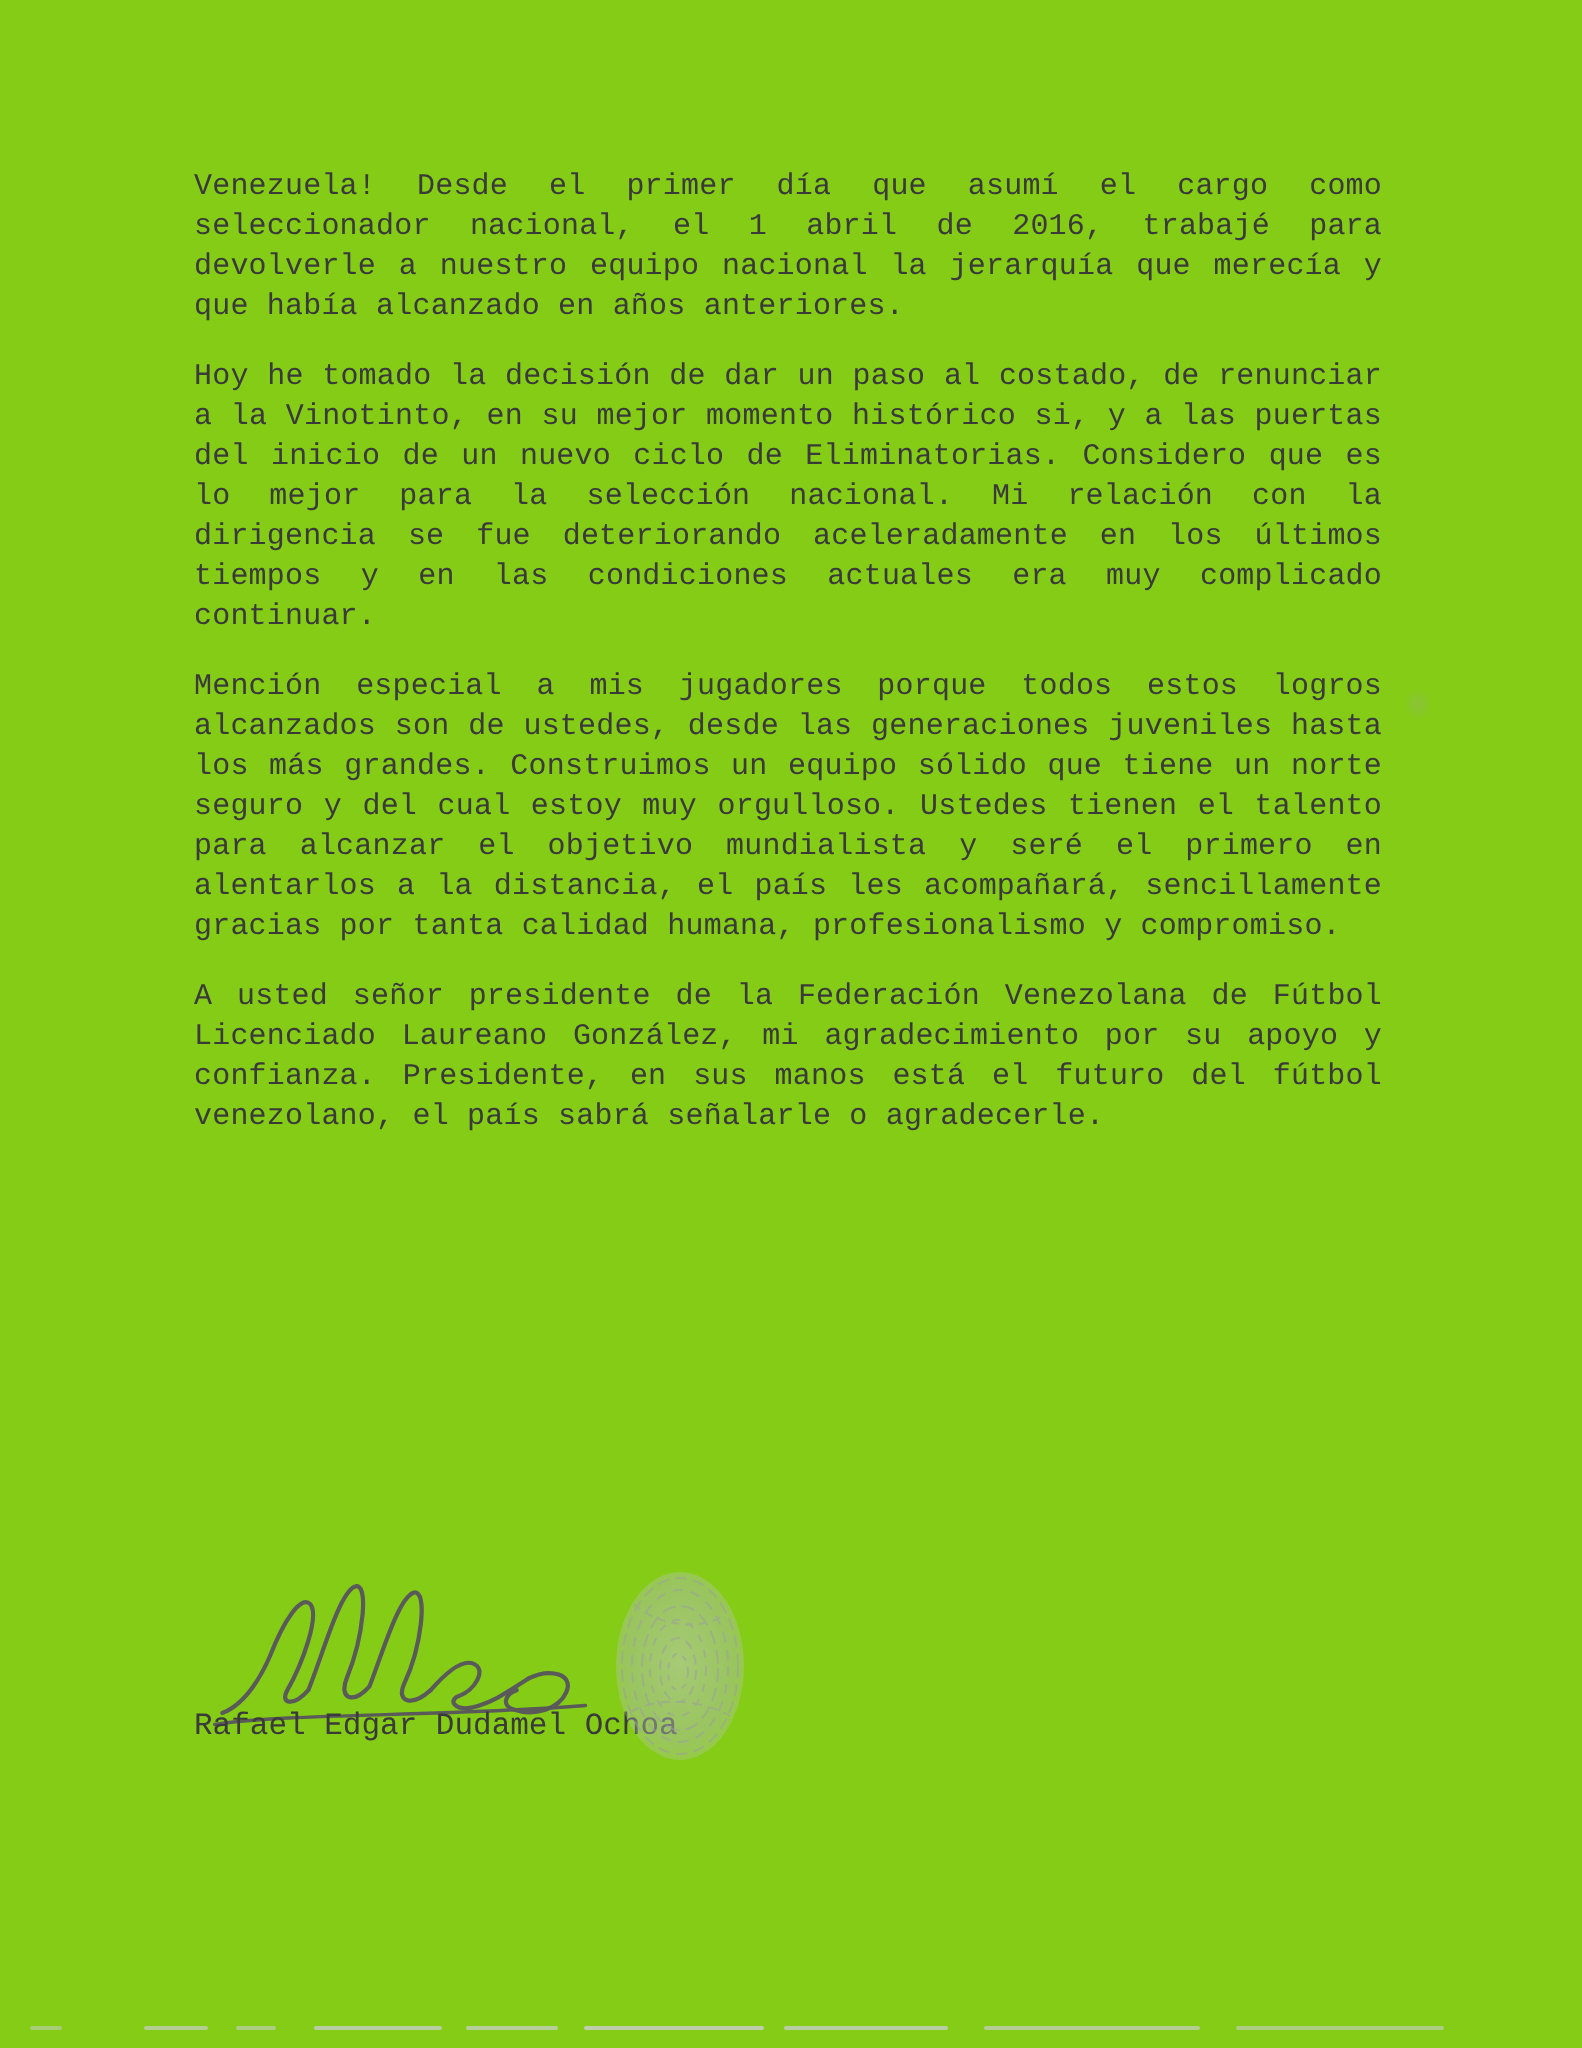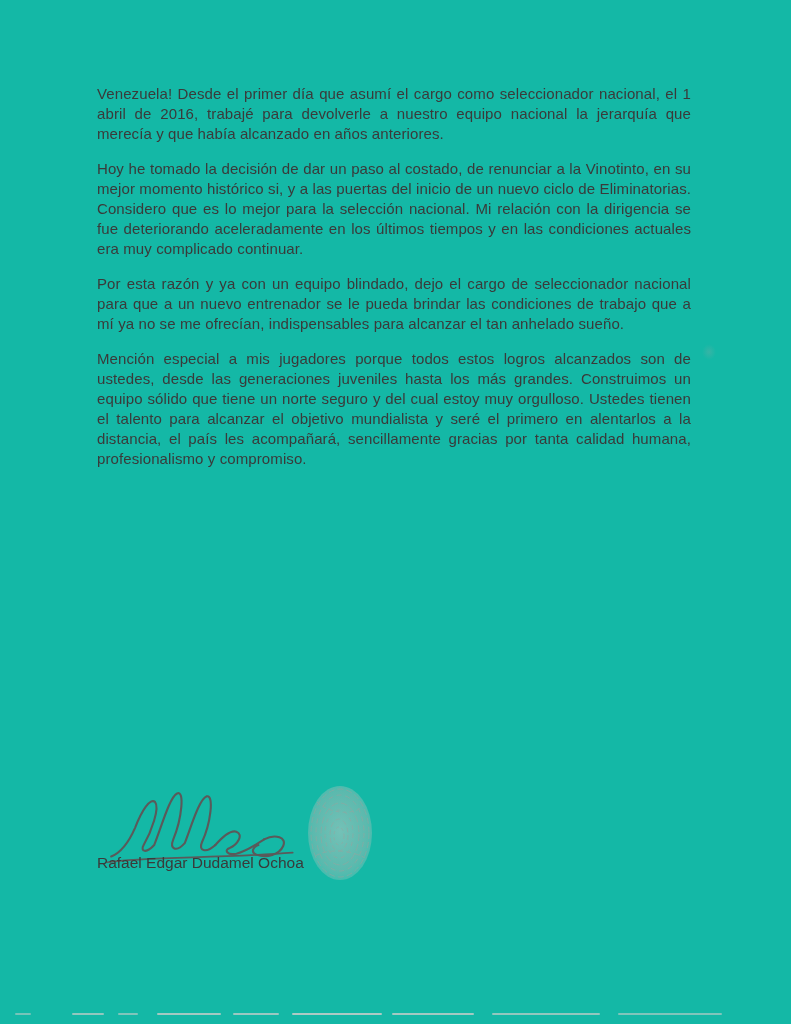--- a/index.html
+++ b/index.html
@@ -4,23 +4,23 @@
 <style>
   html, body {
     margin: 0;
     padding: 0;
     background: #e9e9e9;
   }
   .page {
     position: relative;
     width: 791px;
     height: 1024px;
-    background: #14b8a6;
+    background: #84cc16;
     overflow: hidden;
-    font-family: Liberation Sans, sans-serif;
+    font-family: Liberation Mono, monospace;
   }
   .letter-body {
     position: absolute;
     left: 97px;
     top: 84px;
     width: 594px;
     color: #3a3a3a;
     font-size: 15px;
     line-height: 20px;
     text-align: justify;
@@ -93,22 +93,22 @@
   }
 </style>
 </head>
 <body>
 
 <div class="page">
 
   <div class="letter-body">
     <p>Venezuela! Desde el primer día que asumí el cargo como seleccionador nacional, el 1 abril de 2016, trabajé para devolverle a nuestro equipo nacional la jerarquía que merecía y que había alcanzado en años anteriores.</p>
     <p>Hoy he tomado la decisión de dar un paso al costado, de renunciar a la Vinotinto, en su mejor momento histórico si, y a las puertas del inicio de un nuevo ciclo de Eliminatorias. Considero que es lo mejor para la selección nacional. Mi relación con la dirigencia se fue deteriorando aceleradamente en los últimos tiempos y en las condiciones actuales era muy complicado continuar.</p>
-    <p>Por esta razón y ya con un equipo blindado, dejo el cargo de seleccionador nacional para que a un nuevo entrenador se le pueda brindar las condiciones de trabajo que a mí ya no se me ofrecían, indispensables para alcanzar el tan anhelado sueño.</p>
     <p>Mención especial a mis jugadores porque todos estos logros alcanzados son de ustedes, desde las generaciones juveniles hasta los más grandes. Construimos un equipo sólido que tiene un norte seguro y del cual estoy muy orgulloso. Ustedes tienen el talento para alcanzar el objetivo mundialista y seré el primero en alentarlos a la distancia, el país les acompañará, sencillamente gracias por tanta calidad humana, profesionalismo y compromiso.</p>
+    <p>A usted señor presidente de la Federación Venezolana de Fútbol Licenciado Laureano González, mi agradecimiento por su apoyo y confianza. Presidente, en sus manos está el futuro del fútbol venezolano, el país sabrá señalarle o agradecerle.</p>
   </div>
 
   <div class="signature-area">
     <svg class="scrawl-svg" viewBox="0 0 200 90" aria-hidden="true">
       <g fill="none" stroke="#5a5a5a" stroke-width="2.2" stroke-linecap="round">
         <path d="M6 78 C 16 74, 24 64, 31 48 C 38 30, 47 16, 52 21 C 57 27, 48 52, 40 66 C 36 73, 43 75, 51 66
                  C 59 46, 67 16, 75 12 C 83 8, 80 38, 71 60 C 67 70, 74 74, 83 64
                  C 90 46, 98 18, 106 15 C 114 13, 110 44, 101 63 C 97 72, 105 75, 115 66"></path>
         <path d="M115 66 C 122 58, 131 50, 137 52 C 145 55, 138 66, 130 69 C 124 71, 127 77, 137 75 C 149 72, 158 65, 166 60"></path>
         <path d="M166 60 C 178 54, 190 58, 186 67 C 182 76, 169 80, 158 76 C 152 74, 154 68, 160 66"></path>

